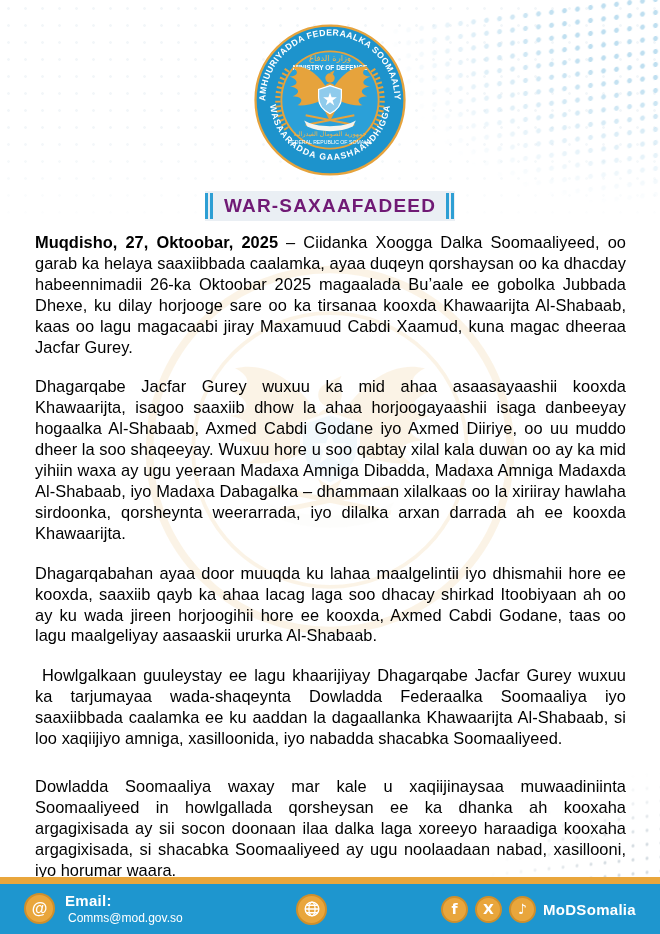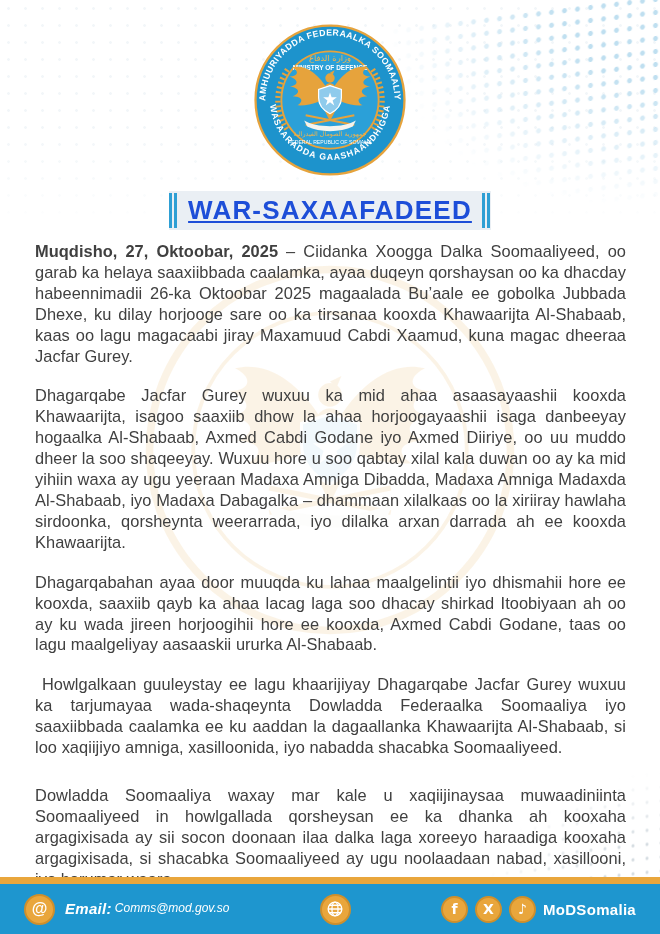--- a/index.html
+++ b/index.html
@@ -45,28 +45,28 @@
   
   .headline-wrap{position:relative;z-index:1;display:flex;justify-content:center;margin-top:15px;}
   .headline-box{
     display:flex;align-items:stretch;background:#eaeff4;padding:2px 0;
   }
   .hbar{
     width:9px;
     background:repeating-linear-gradient(90deg,#2e9fd4 0 2.8px,#eaeff4 2.8px 5.4px,#2e9fd4 5.4px 8.2px,#eaeff4 8.2px 9px);
   }
   .headline-text{
-    padding:2px 10px;font-size:26px;font-weight:bold;letter-spacing:1.2px;
-    color:#1d4ed8;align-self:center;text-decoration:underline;
+    padding:2px 10px;font-size:19px;font-weight:bold;letter-spacing:1.2px;
+    color:#701a75;align-self:center;
   }
   
   .content{
     position:relative;z-index:1;
     padding:11px 34px 0 35px;
-    color:#404040;font-size:16.4px;line-height:20.9px;text-align:justify;
+    color:#000000;font-size:16.4px;line-height:20.9px;text-align:justify;
     letter-spacing:.05px;
   }
   .content p{margin:0 0 19px 0;}
   .content p.last{margin-bottom:3px;margin-top:27px;}
   .lead{font-weight:bold;}
   .end-marker{
     position:relative;z-index:1;text-align:center;
     font-size:18.5px;font-weight:bold;color:#15181c;letter-spacing:.5px;
   }
   
@@ -76,21 +76,21 @@
     height:50px;background:#1e96cf;display:flex;align-items:center;
     justify-content:space-between;padding:0 24px;color:#fff;
   }
   .fgroup{display:flex;align-items:center;gap:10px;}
   .ficon{
     width:31px;height:31px;border-radius:50%;background:#e9a63c;
     border:2px solid #cf8f2b;box-sizing:border-box;
     display:flex;align-items:center;justify-content:center;
     color:#fff;font-weight:bold;font-size:16px;flex:0 0 auto;
   }
-  .ftext{display:flex;flex-direction:row;line-height:1.15;font-style:italic;}
+  .ftext{display:flex;flex-direction:column;line-height:1.15;}
   .flabel{font-size:15px;font-weight:bold;letter-spacing:.3px;}
   .fvalue{font-size:12px;padding-left:3px;margin-top:2px;}
   .social{display:flex;align-items:center;gap:7px;}
   .sicon{
     width:27px;height:27px;border-radius:50%;background:#e9a63c;
     border:2px solid #cf8f2b;box-sizing:border-box;
     display:flex;align-items:center;justify-content:center;
     color:#fff;font-weight:bold;font-size:14px;
     font-family:"DejaVu Sans", sans-serif;
   }

